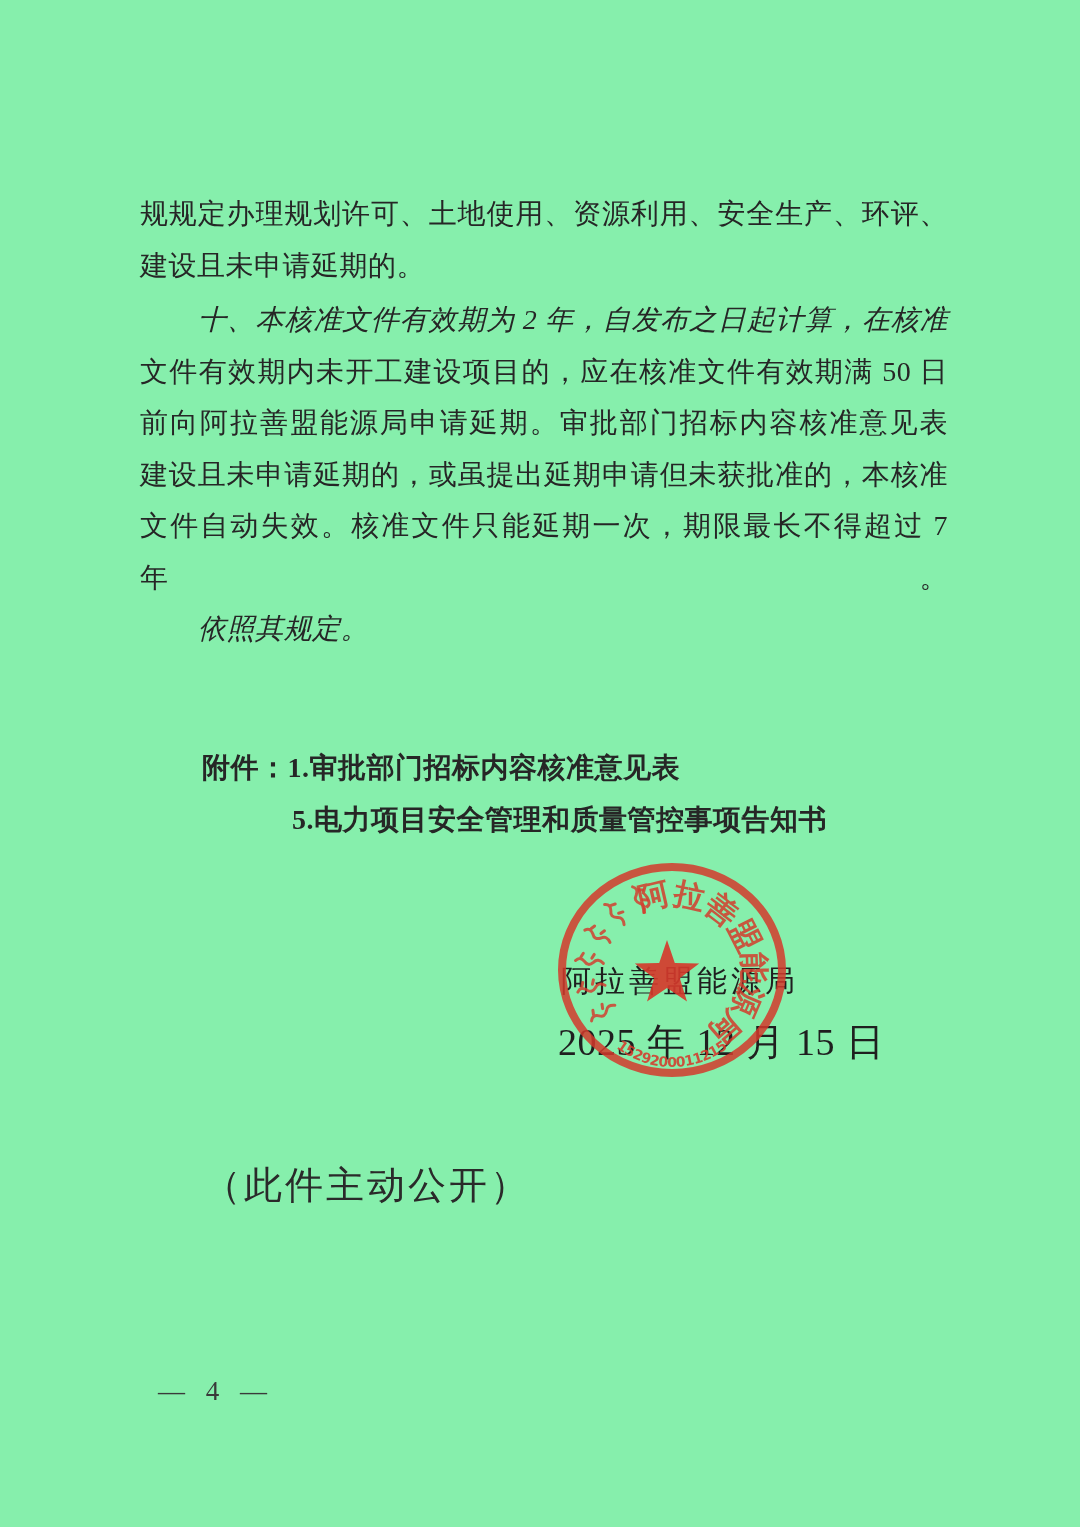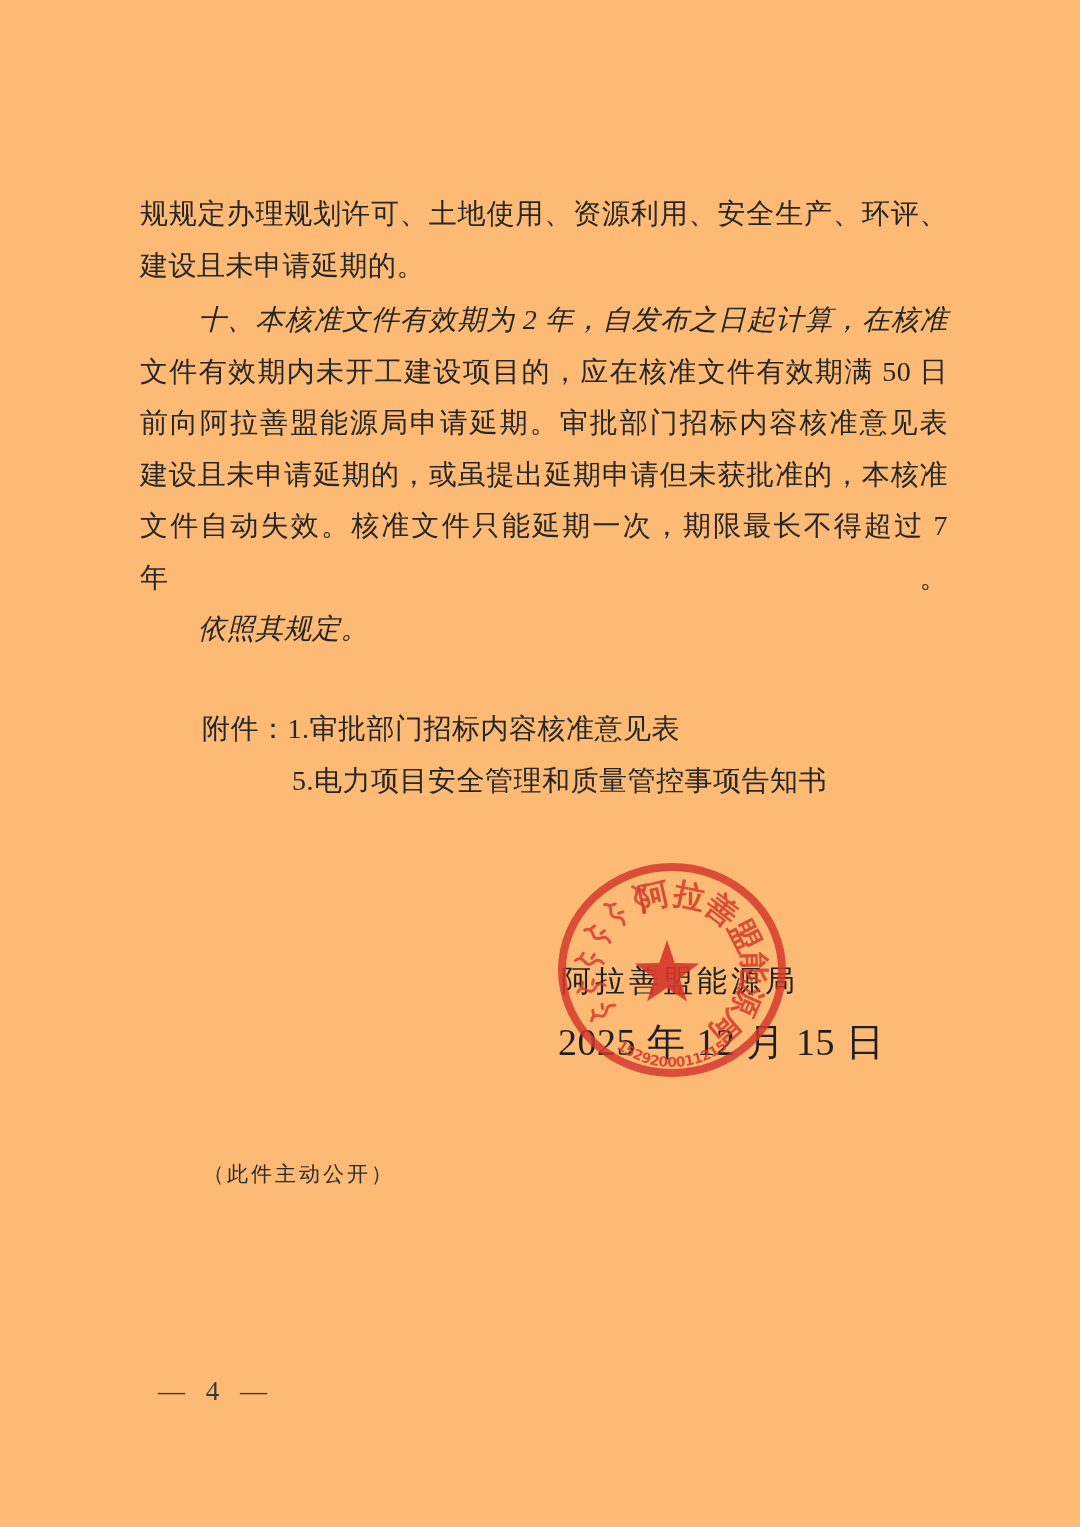--- a/index.html
+++ b/index.html
@@ -1,48 +1,48 @@
 <!DOCTYPE html>
 <html><head>
 <meta charset="utf-8">
 <style>
   html,body{margin:0;padding:0;background:#ffffff;}
   .page{
     position:relative;
     width:1080px;height:1527px;
-    background:#fdba74;
+    background:#86efac;
     overflow:hidden;
     font-family:"Liberation Serif","DejaVu Serif",serif;
     color:#262626;
   }
   .sec{position:absolute;left:140px;width:808px;font-size:28px;line-height:51.5px;
        letter-spacing:0.5px;}
   .sec1{top:188px;}
   .sec2{top:294px;}
   .sec3{top:603px;}
-  .secAtt{top:703px;line-height:52px;}
+  .secAtt{top:742px;line-height:52px;font-weight:bold;}
   .just{text-align:justify;text-align-last:justify;text-justify:inter-character;}
   .ind{text-indent:58px;font-style:italic;}
   .indA1{text-indent:62px;}
   .indA2{text-indent:152px;}
   .agency{
     position:absolute;left:561px;top:961px;
     font-size:30px;letter-spacing:4px;color:#1f1f1f;white-space:nowrap;
   }
   .sigdate{
     position:absolute;left:558px;top:1017px;
     font-size:38px;letter-spacing:0.5px;word-spacing:1px;color:#1f1f1f;white-space:nowrap;
   }
   .seal{
     position:absolute;left:535px;top:835px;width:330px;height:280px;
     opacity:0.96;
   }
   .disclosure{
     position:absolute;left:140px;top:1160px;width:808px;
-    font-size:21px;text-indent:63px;letter-spacing:3px;color:#2a2a2a;
+    font-size:38px;text-indent:63px;letter-spacing:3px;color:#2a2a2a;
   }
   .pagenum{
     position:absolute;left:158px;top:1376px;
     font-size:27px;letter-spacing:7px;color:#3a3a3a;white-space:nowrap;
   }
 </style>
 </head>
 <body>
 
 <div class="page">

